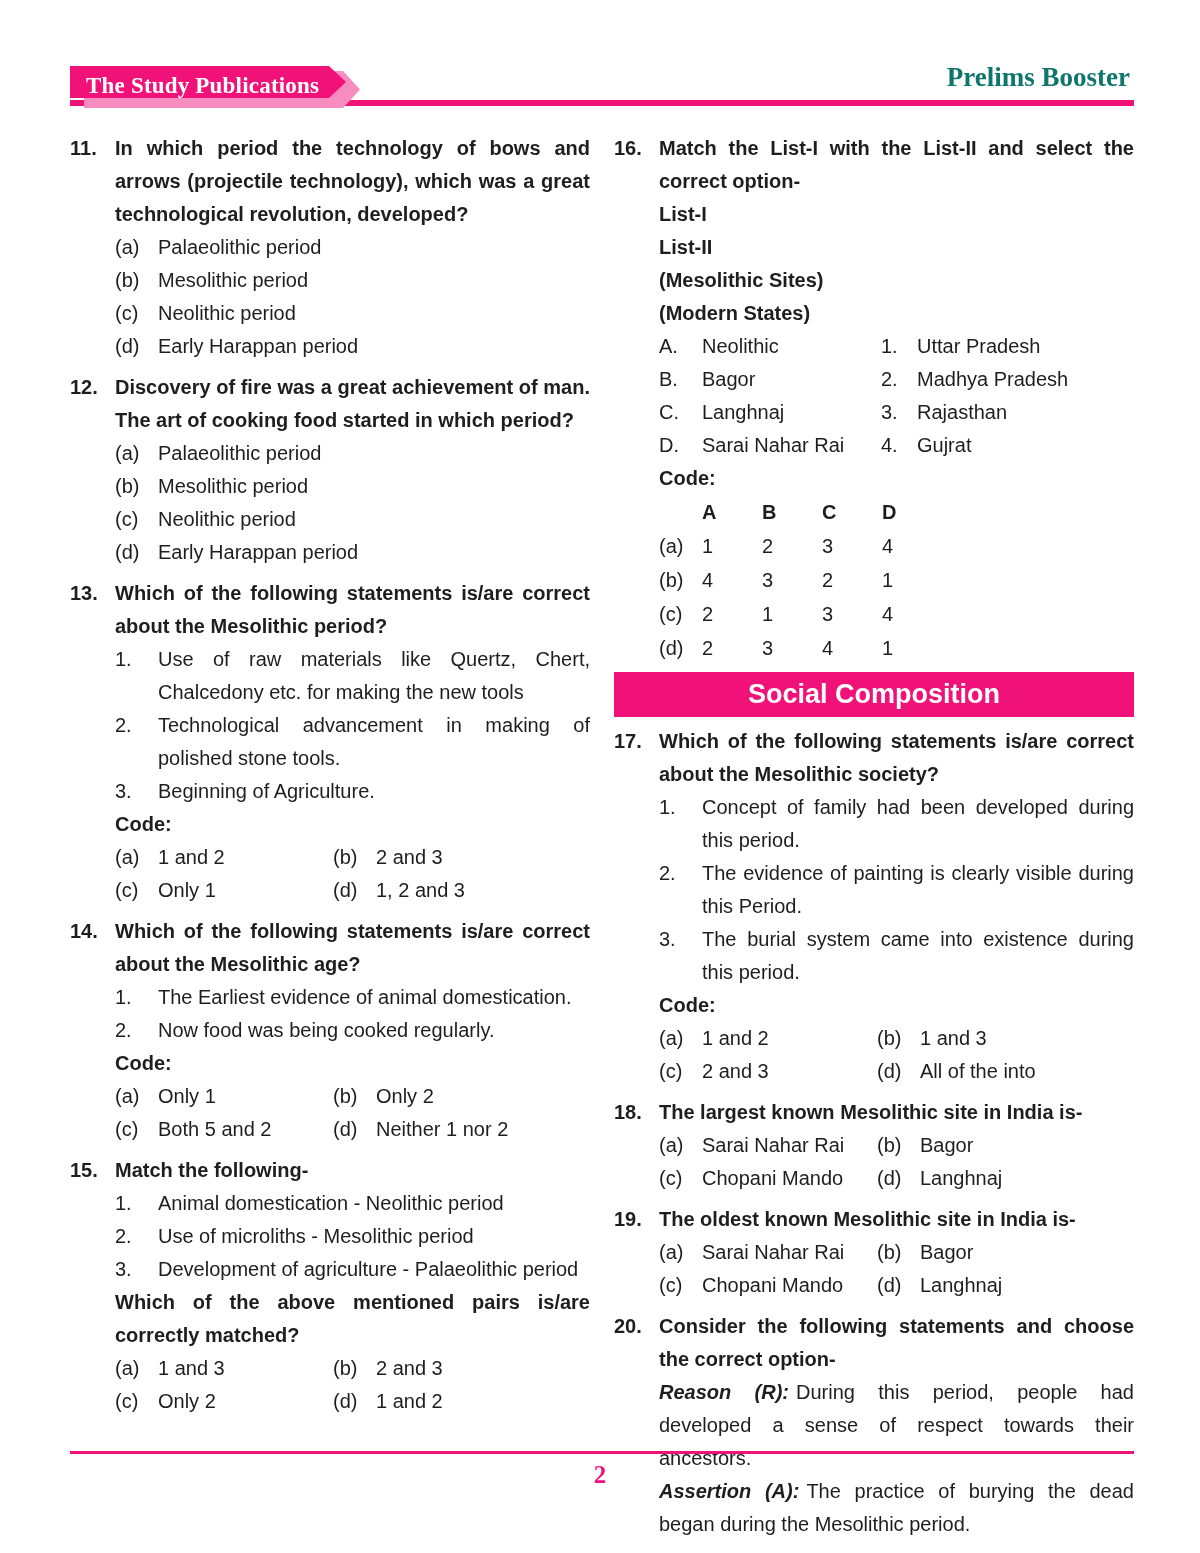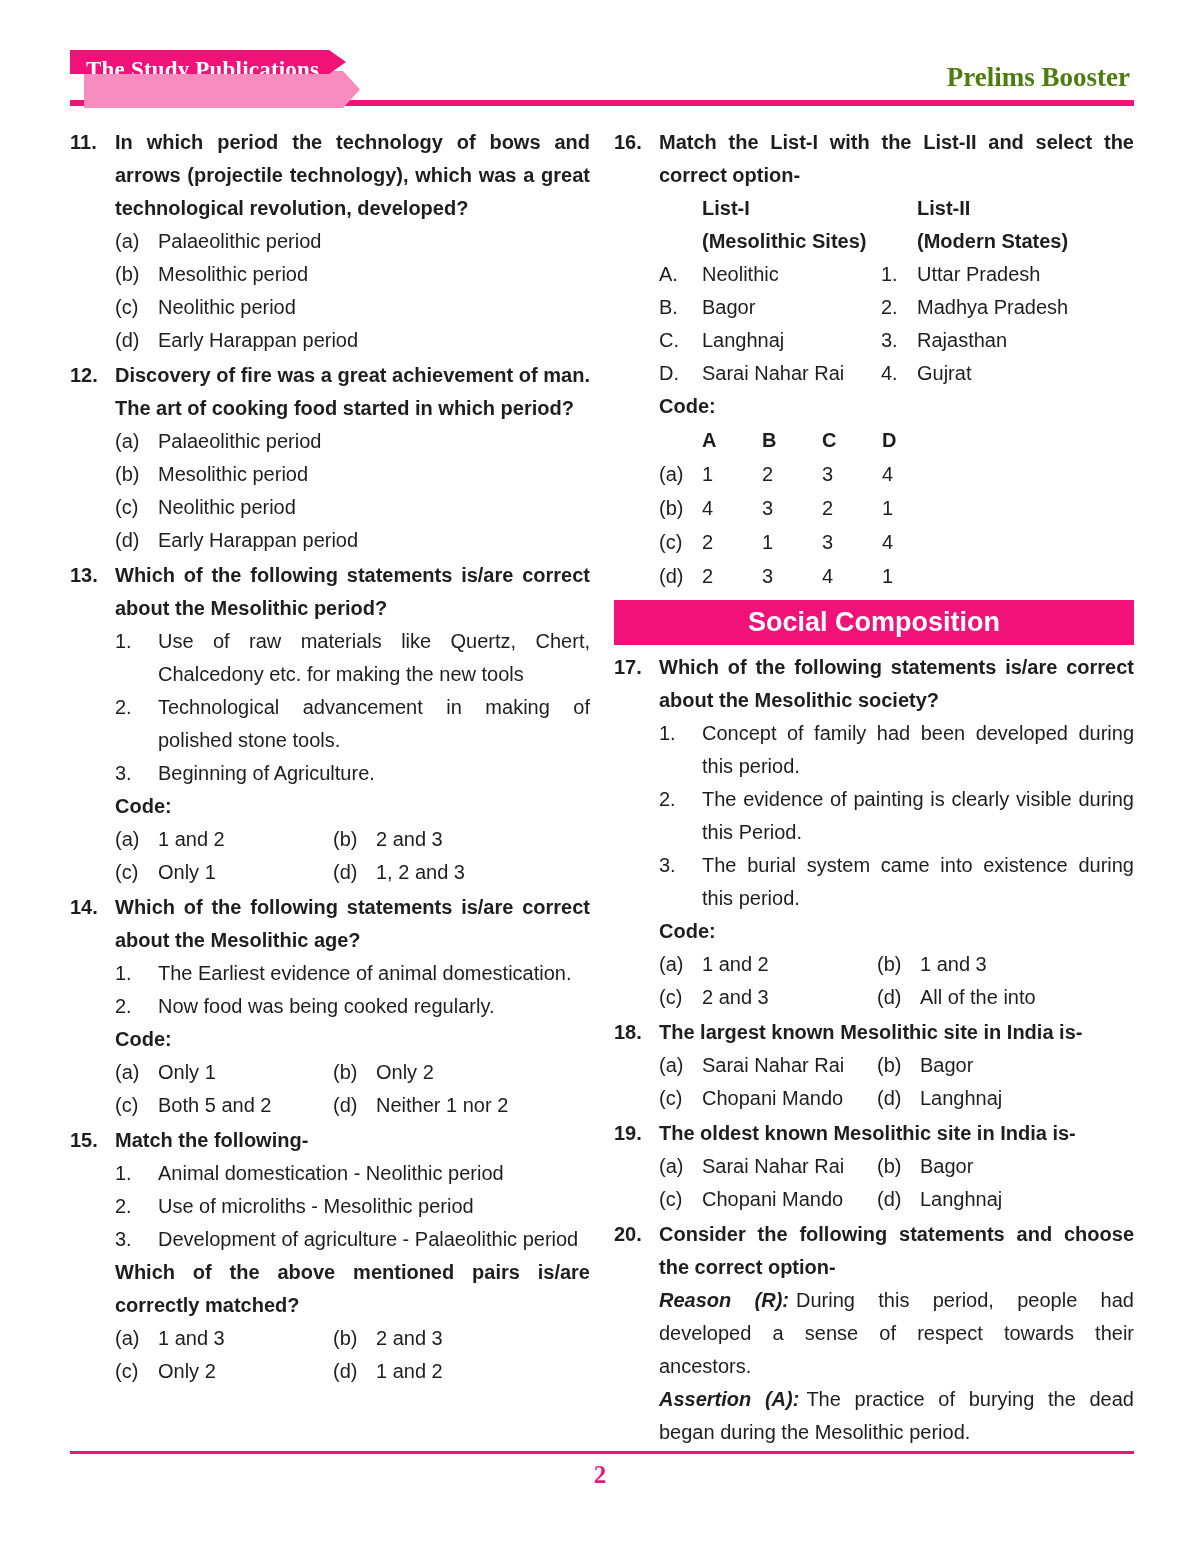--- a/index.html
+++ b/index.html
@@ -13,54 +13,54 @@
     font-family:"Liberation Sans","DejaVu Sans",sans-serif;color:var(--ink);
     overflow:hidden;
   }
   
   .header-rule{position:absolute;left:70px;right:66px;top:100px;height:6px;background:var(--pink);}
   .brand-echo{
     position:absolute;left:84px;top:71px;width:276px;height:37px;background:var(--pink-light);
     clip-path:polygon(0 0,calc(100% - 17px) 0,100% 50%,calc(100% - 17px) 100%,0 100%);
   }
   .brand-banner{
-    position:absolute;left:70px;top:50px;width:276px;height:24px;background:var(--pink);
+    position:absolute;left:70px;top:66px;width:276px;height:32px;background:var(--pink);
     clip-path:polygon(0 0,calc(100% - 17px) 0,100% 50%,calc(100% - 17px) 100%,0 100%);
     color:#fff;font-family:"Liberation Serif","DejaVu Serif",serif;font-weight:bold;
     font-size:23px;line-height:40px;padding-left:16px;box-sizing:border-box;
     letter-spacing:0.2px;
   }
   .page-title{
     position:absolute;right:70px;top:62px;
-    font-family:"Liberation Serif","DejaVu Serif",serif;font-weight:bold;font-size:27px;color:#4d7c0f;
+    font-family:"Liberation Serif","DejaVu Serif",serif;font-weight:bold;font-size:27px;color:#0f766e;
   }
   
   .columns{display:flex;gap:24px;padding:124px 66px 0 70px;box-sizing:border-box;}
   .col{width:520px;flex:none;}
   
-  .q{display:flex;margin-top:2px;font-size:20px;line-height:33px;}
+  .q{display:flex;margin-top:8px;font-size:20px;line-height:33px;}
   .qnum{width:45px;flex:none;font-weight:bold;}
   .qbody{flex:1;min-width:0;}
   .stem{font-weight:bold;text-align:justify;}
   .opt{display:flex;}
   .olabel{width:43px;flex:none;}
   .otext{flex:1;min-width:0;}
   .opt2{display:grid;grid-template-columns:218px 1fr;}
   .opt2 .olabel{width:43px;}
   .stmt{display:flex;}
   .snum{width:43px;flex:none;}
   .stext{flex:1;min-width:0;text-align:justify;}
   .code-label{font-weight:bold;}
   
   .mrow{display:flex;}
   .mletter{width:43px;flex:none;}
   .msite{width:179px;flex:none;}
   .mnum{width:36px;flex:none;}
   .mstate{flex:1;min-width:0;}
-  .mhead{font-weight:bold;}
+  .mhead{font-weight:bold;flex-direction:column;}
   
   .crow{display:flex;line-height:34px;}
   .clabel{width:43px;flex:none;}
   .ccell{width:60px;flex:none;}
   .chead .ccell{font-weight:bold;}
   
   .banner{
     height:45px;background:var(--pink);color:#ffffff;text-align:center;
     font-weight:bold;font-size:27px;line-height:45px;margin:7px 0 6px;
   }

